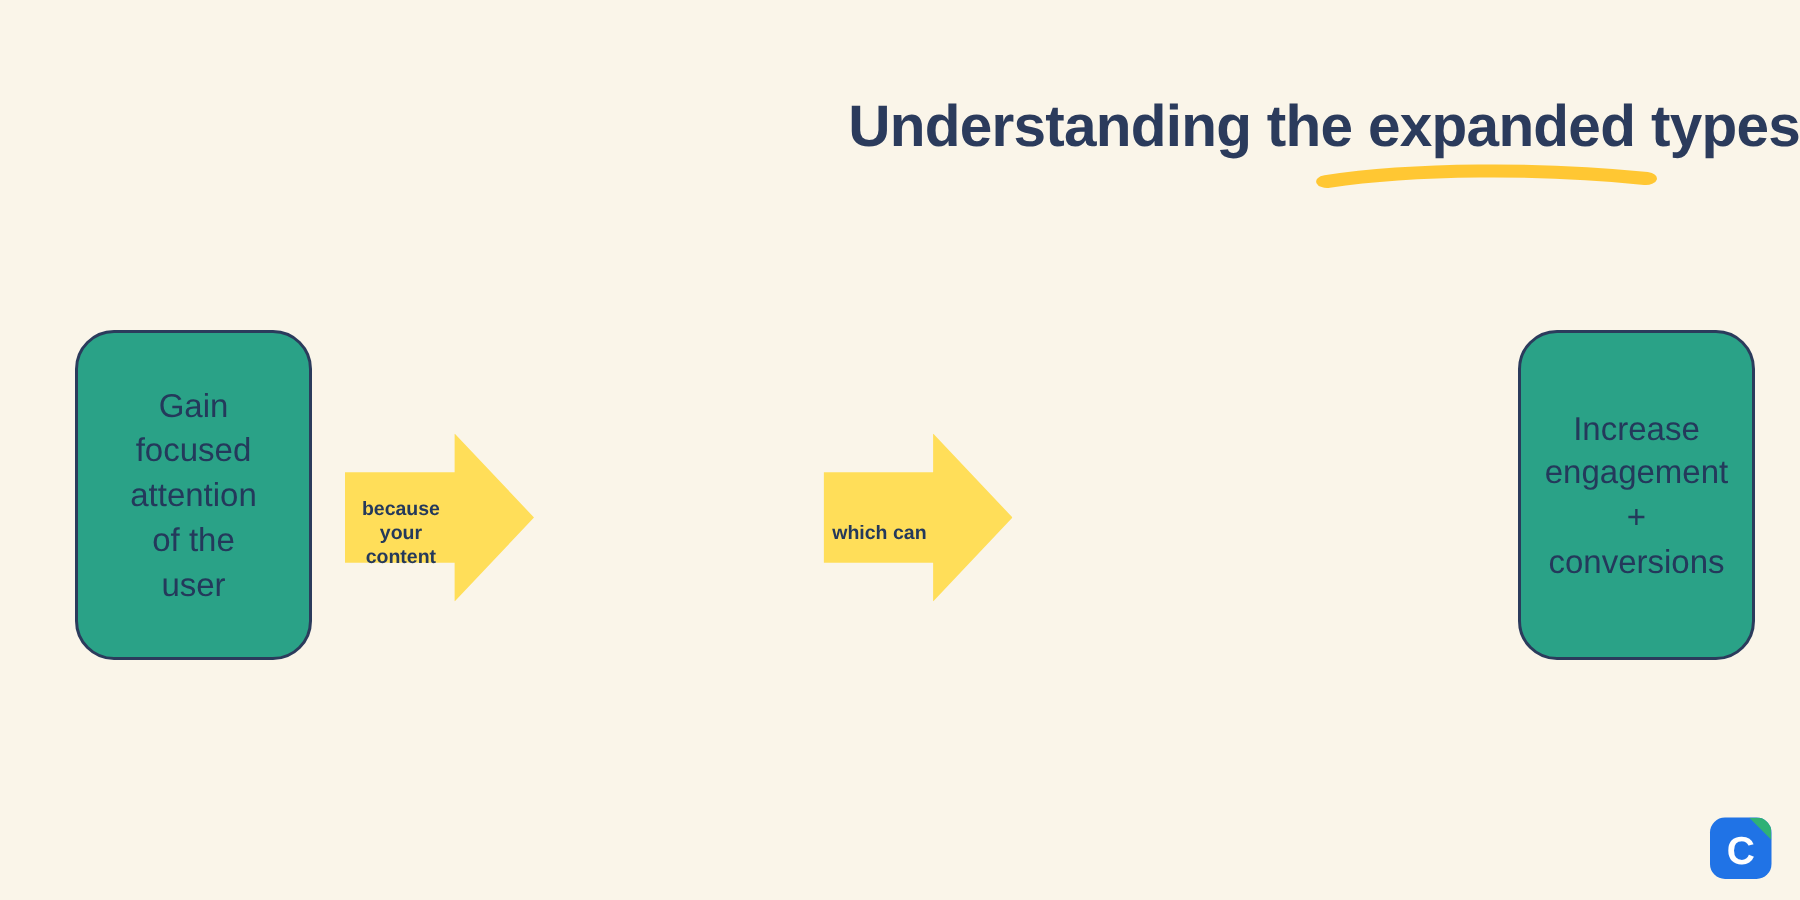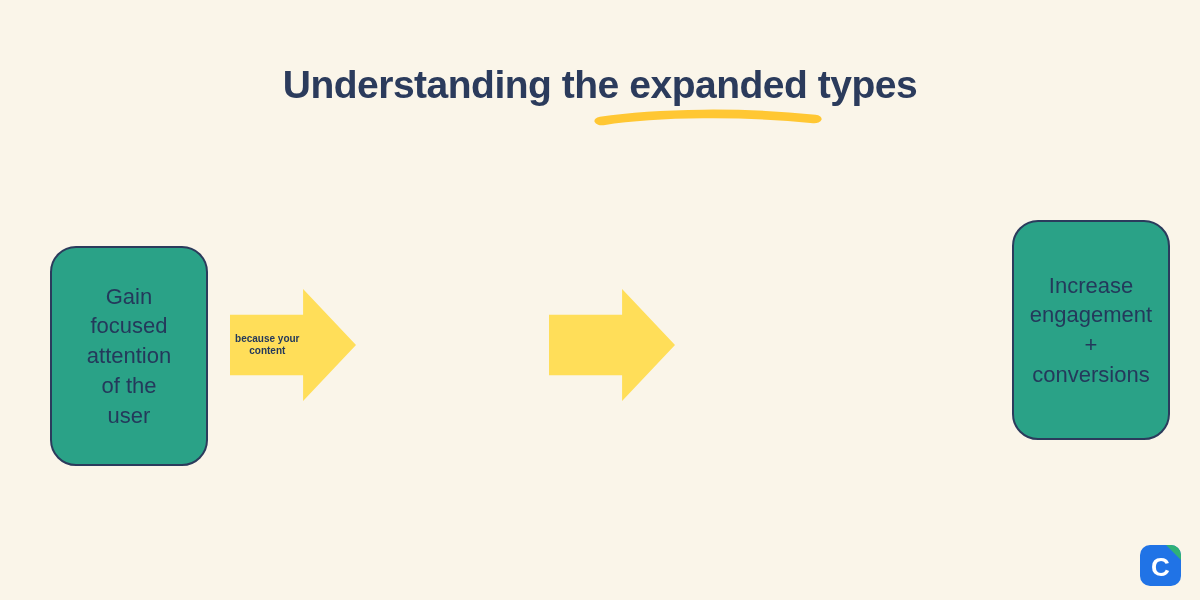--- a/index.html
+++ b/index.html
@@ -14,21 +14,21 @@
     background: #FAF5E9;
     overflow: hidden;
   }
 
   
   .title {
     position: absolute;
     top: 56px;
     left: 0;
     width: 100%;
-    text-align: center;
+    text-align: right;
     color: #2B3B5C;
     font-weight: 800;
     font-size: 39px;
     line-height: 57px;
     letter-spacing: -0.5px;
   }
   .title .hl {
     position: relative;
     display: inline-block;
     margin: 0 0.27em;
@@ -58,49 +58,49 @@
     box-sizing: border-box;
   }
   .box .box-text {
     color: #24395B;
     font-size: 22px;
     line-height: 1.35;
     font-weight: 500;
     text-align: center;
     white-space: pre-line;
   }
-  .box1 { left: 50px; margin-top: 26px; }
+  .box1 { left: 50px; }
   .box2 { left: 372px; }
   .box3 { left: 692px; }
   .box4 { left: 1012px; }
 
   
   .arrow {
     position: absolute;
     top: 289px;
     width: 126px;
     height: 112px;
   }
   .arrow .arrow-shape {
     position: absolute;
     inset: 0;
     background: #FFDE59;
     clip-path: polygon(0% 23%, 58% 23%, 58% 0%, 100% 50%, 58% 100%, 58% 77%, 0% 77%);
   }
   .arrow .arrow-label {
     position: absolute;
     left: 2px;
-    top: 0;
+    top: 10px;
     width: 56%;
     height: 100%;
     display: flex;
     align-items: center;
     justify-content: center;
     text-align: center;
-    font-size: 10px;
+    font-size: 13px;
     font-weight: 700;
     color: #24395B;
     line-height: 1.25;
     white-space: pre-line;
   }
   .arrow1 { left: 230px; }
   .arrow2 { left: 549px; }
   .arrow3 { left: 869px; }
 
   
@@ -158,20 +158,21 @@
 
   <div class="arrow arrow1">
     <div class="arrow-shape"></div>
     <div class="arrow-label">because your
 content</div>
   </div>
 
 
   <div class="arrow arrow2">
     <div class="arrow-shape"></div>
+    <div class="arrow-label">which can</div>
   </div>
 
 
 
   <div class="box box4">
     <div class="box-text">Increase
 engagement
 +
 conversions</div>
   </div>

